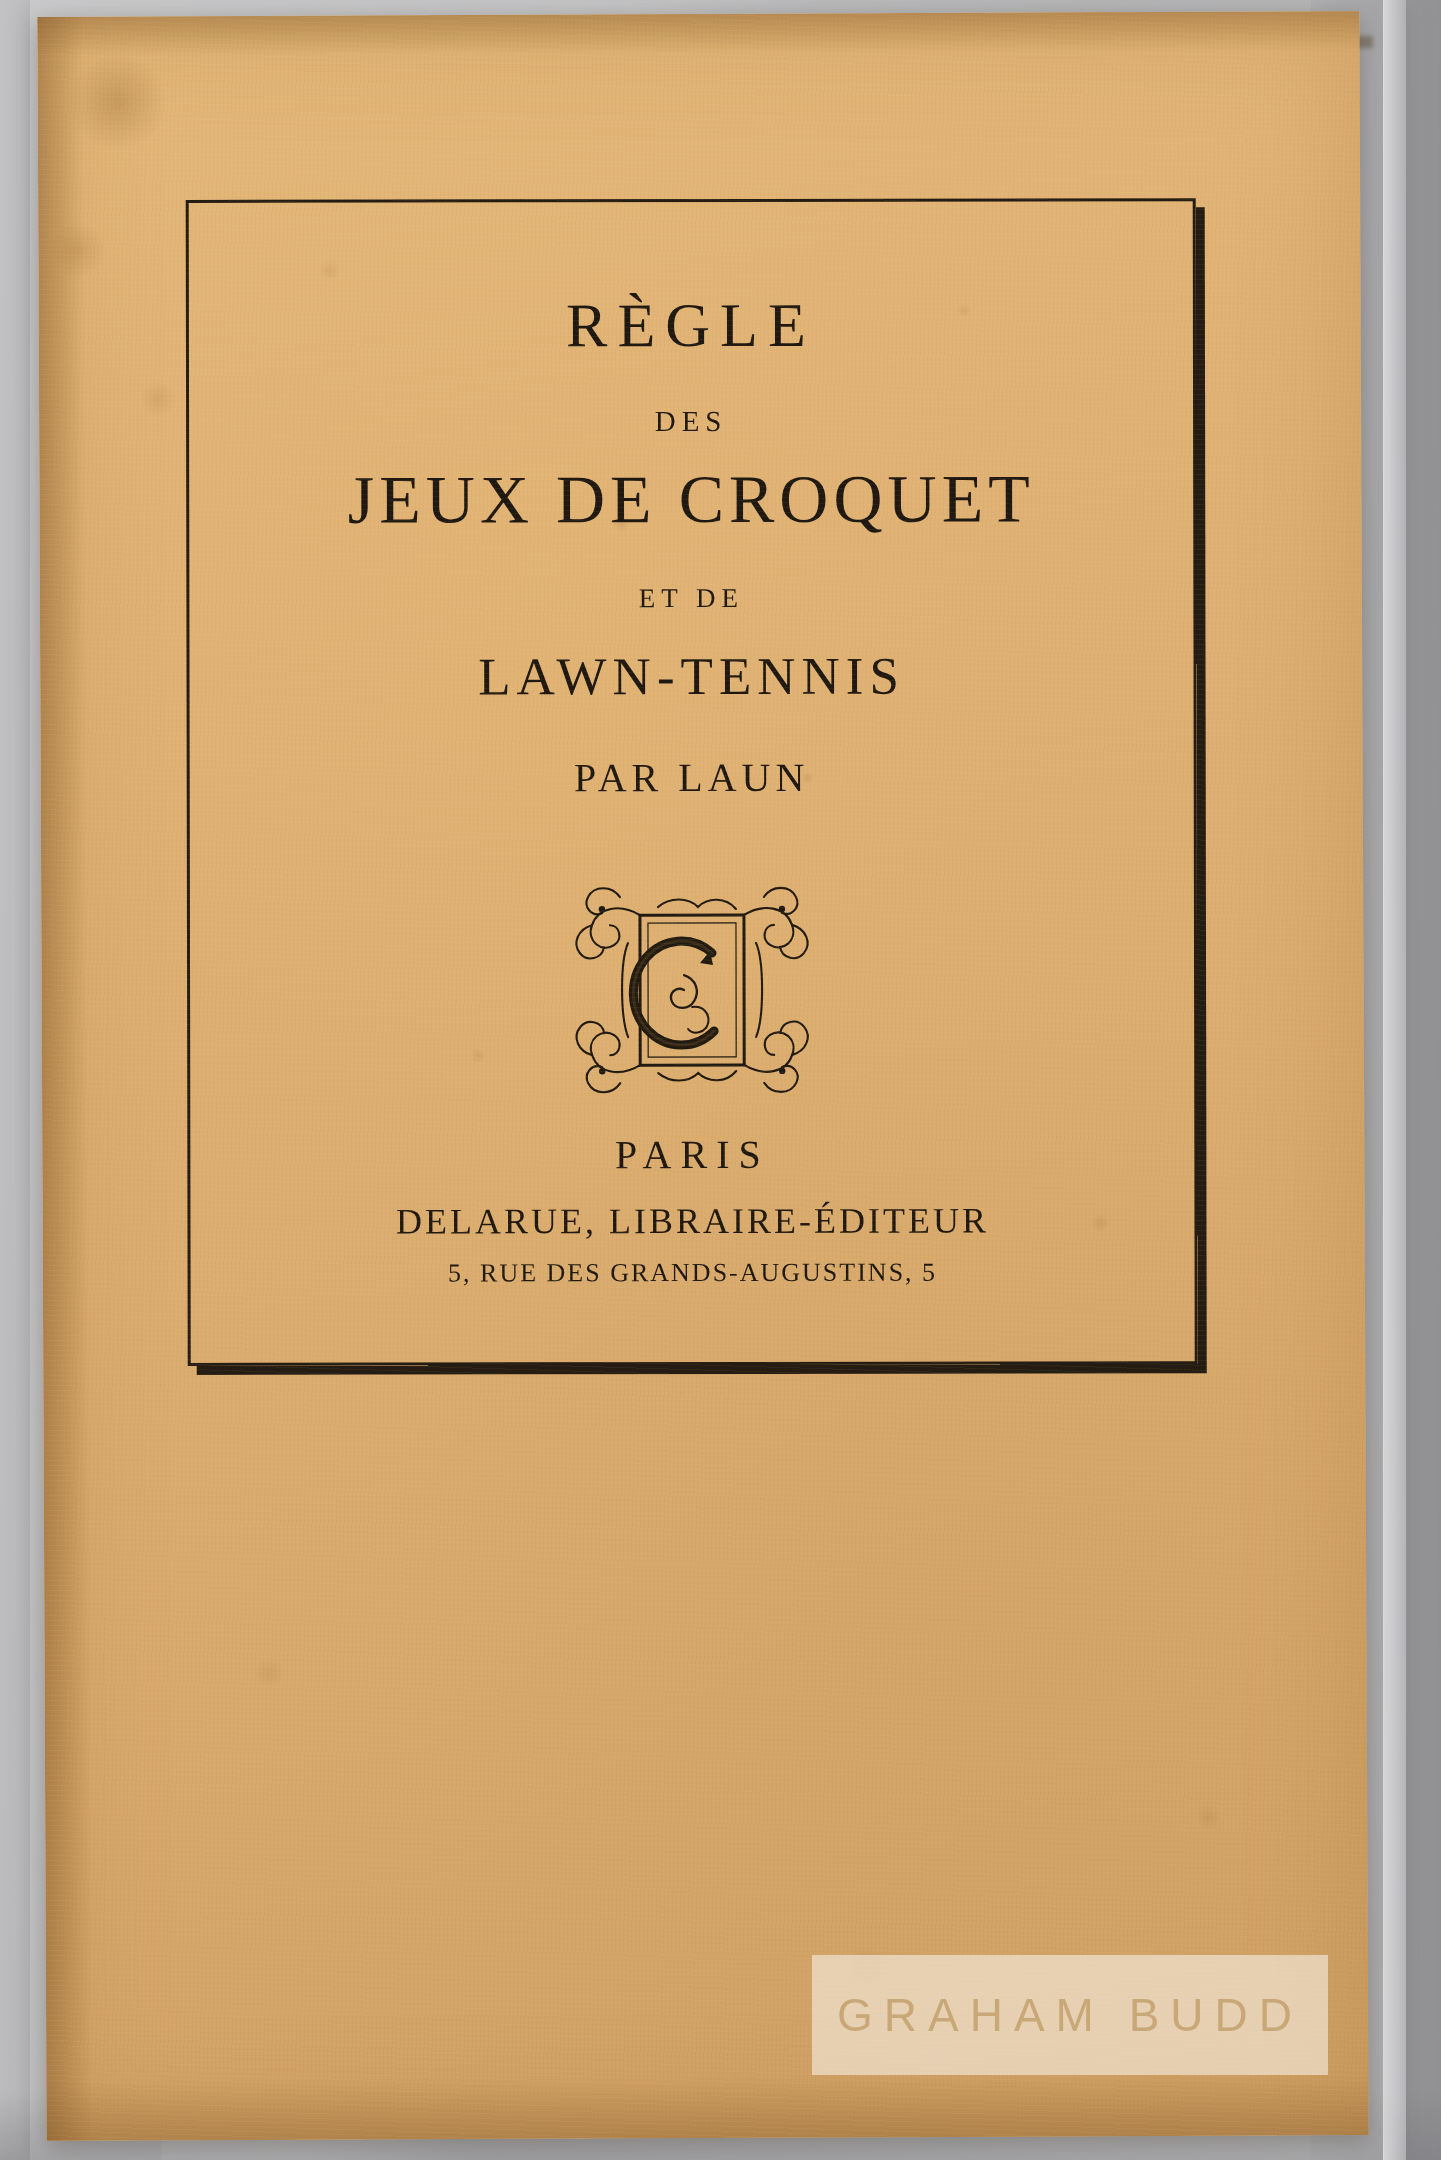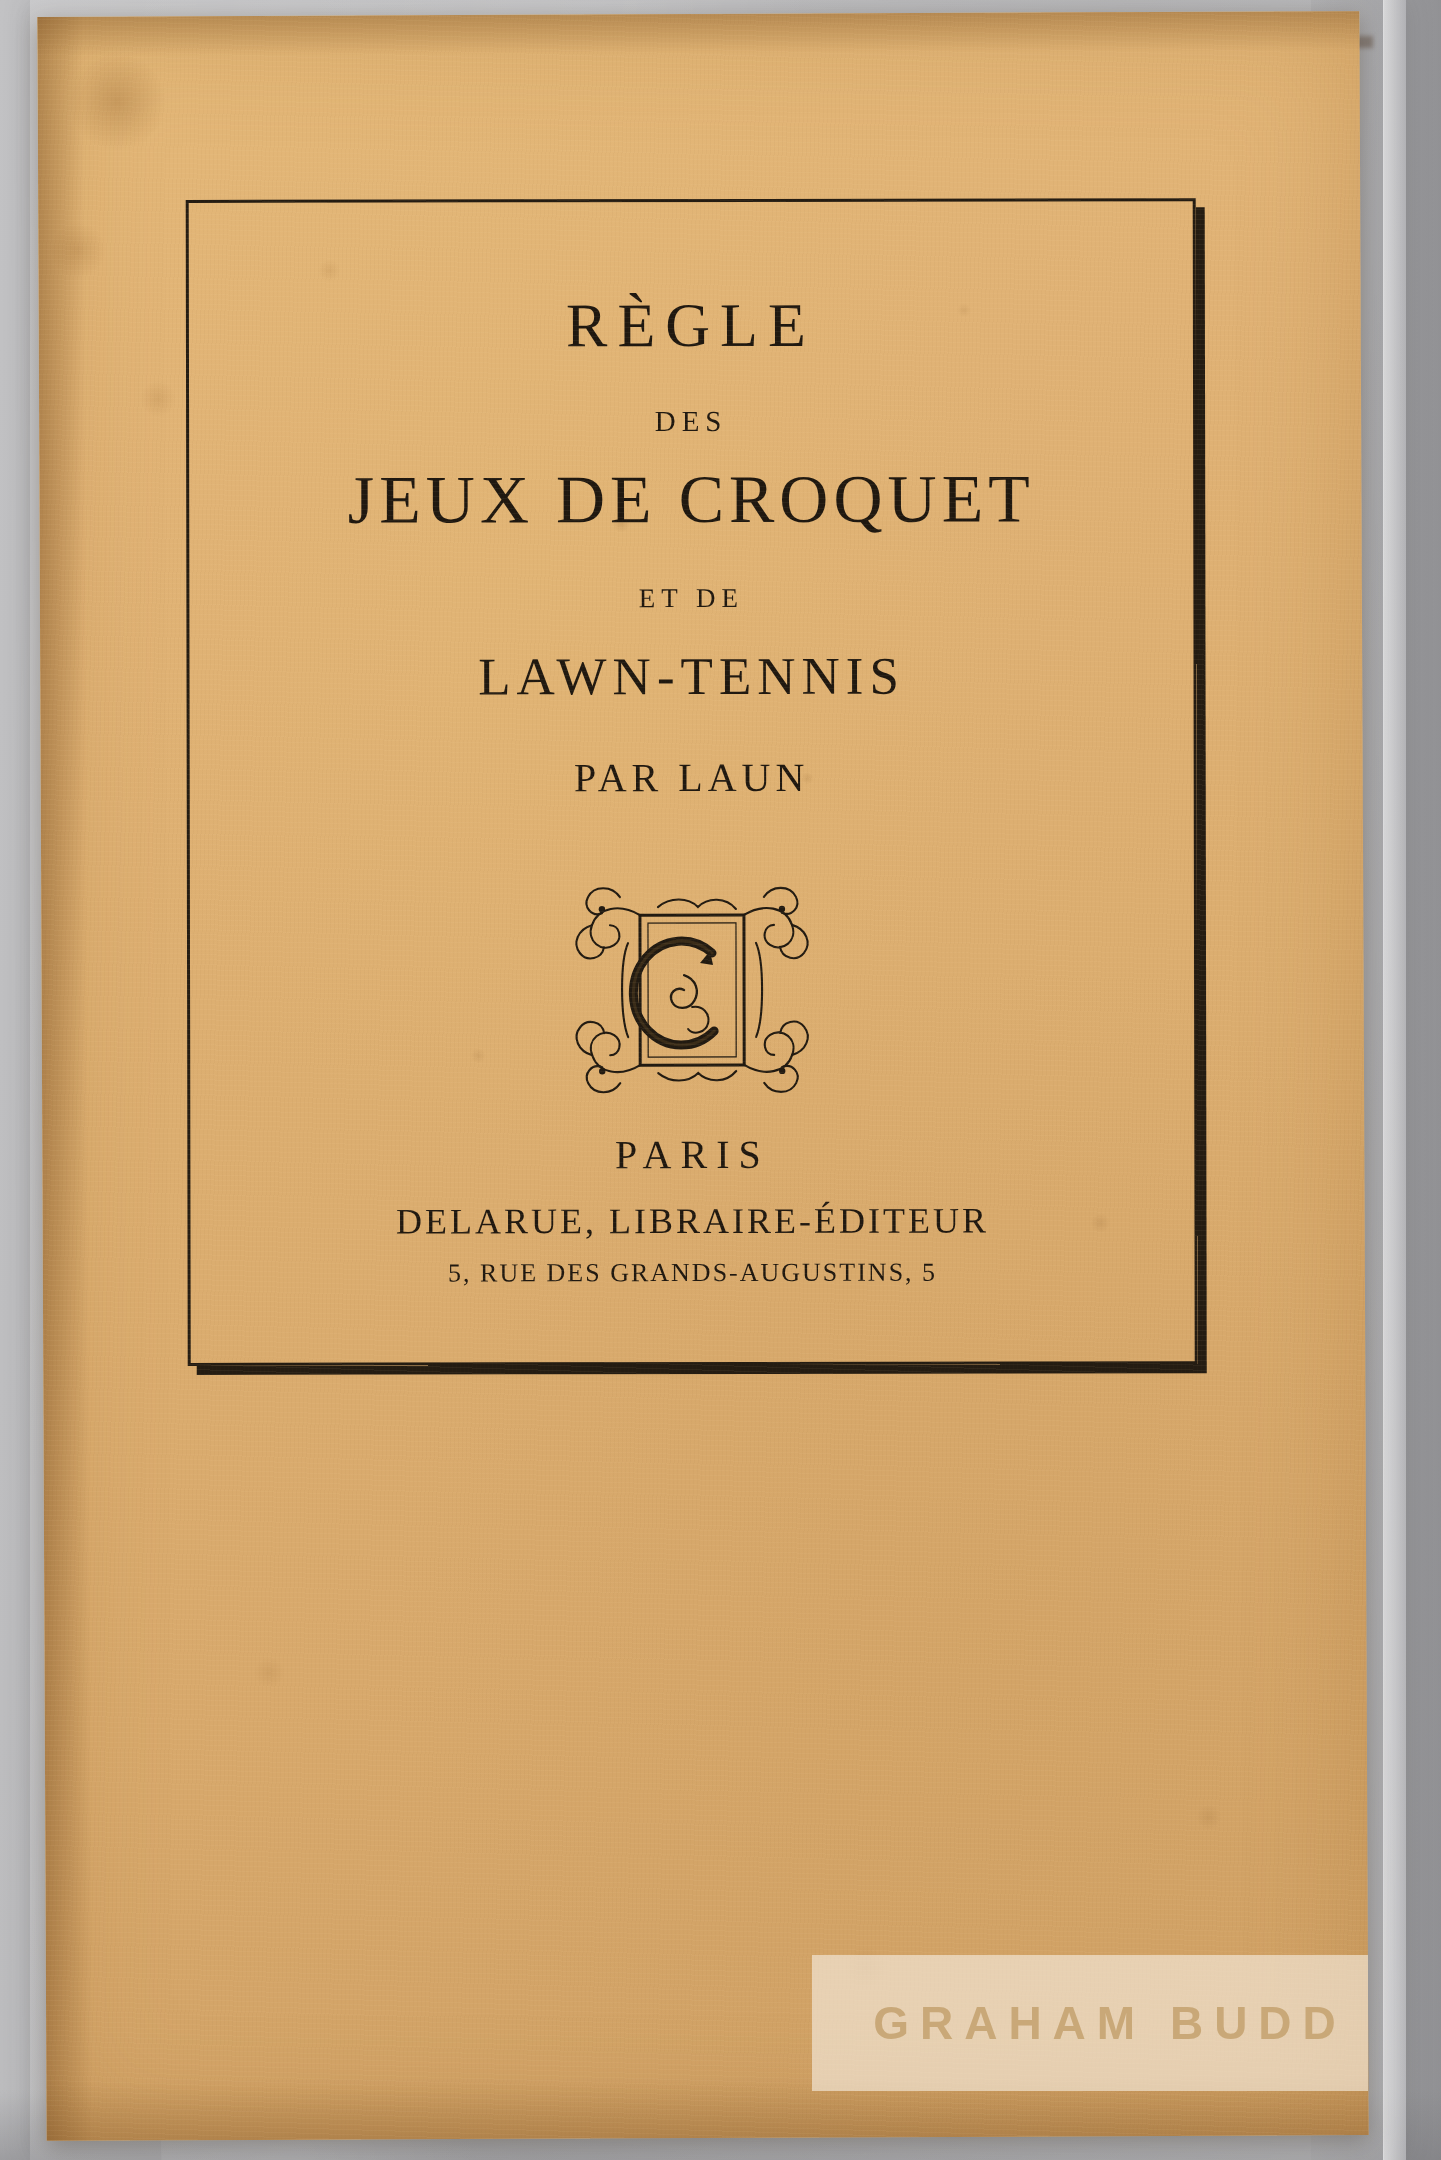--- a/index.html
+++ b/index.html
@@ -238,32 +238,31 @@
     letter-spacing: 2px;
     text-transform: uppercase;
   }
 
   
   .watermark {
     position: absolute;
     left: 812px;
     top: 1955px;
     width: 516px;
-    height: 136px;
+    height: 120px;
     background: rgba(246,238,226,0.62);
     display: flex;
     align-items: center;
     justify-content: center;
     letter-spacing: 11px;
     font-size: 46px;
     color: #c9a878;
     font-family: "Liberation Sans", sans-serif;
-    font-weight: 700;
-    pointer-events: none;
-    padding-left: 40px;
+    font-weight: 400;
+    pointer-events: none;
   }
 
   
   .blemish {
     position: absolute;
     left: 1315px;
     top: 36px;
     width: 58px;
     height: 12px;
     background: rgba(90,70,55,0.45);

